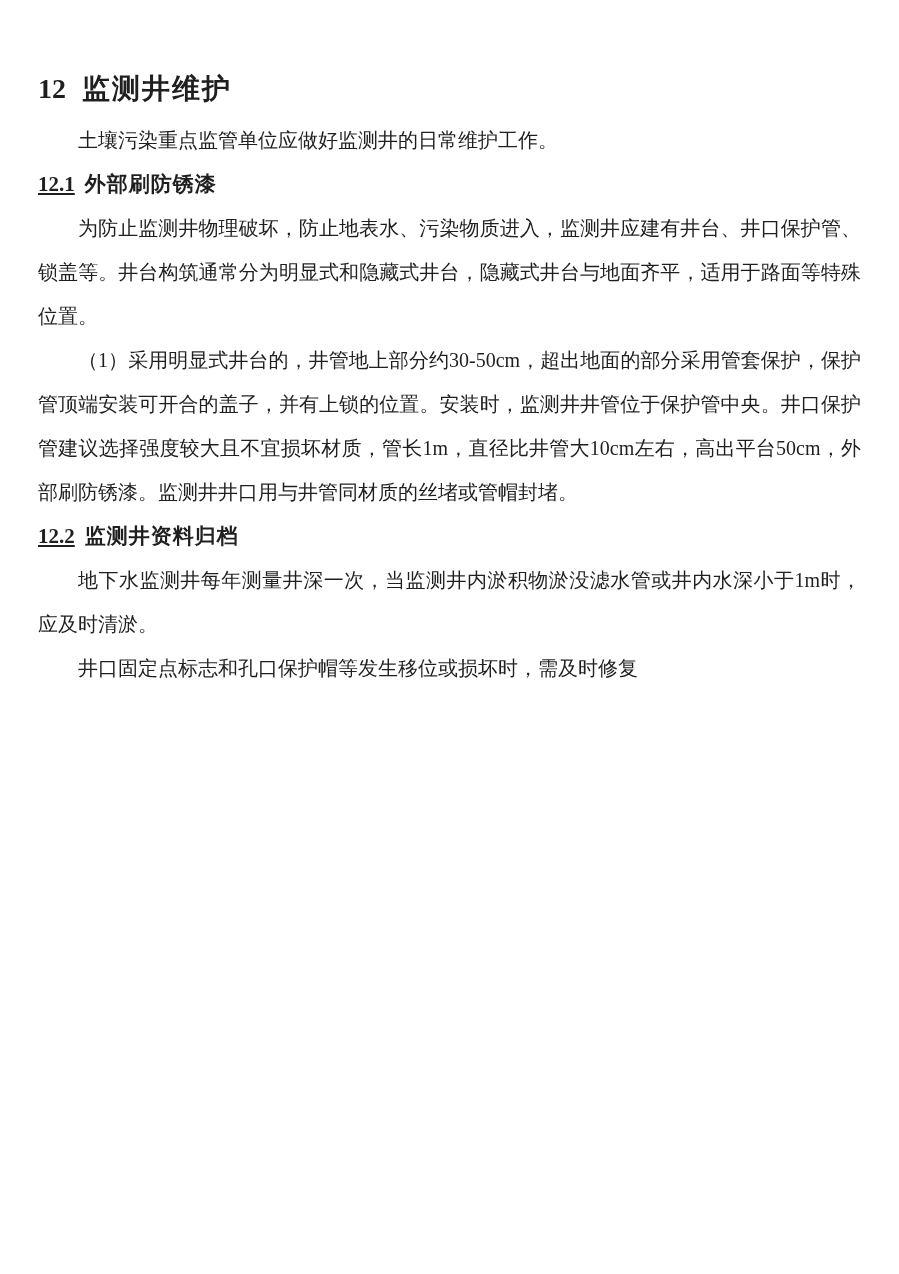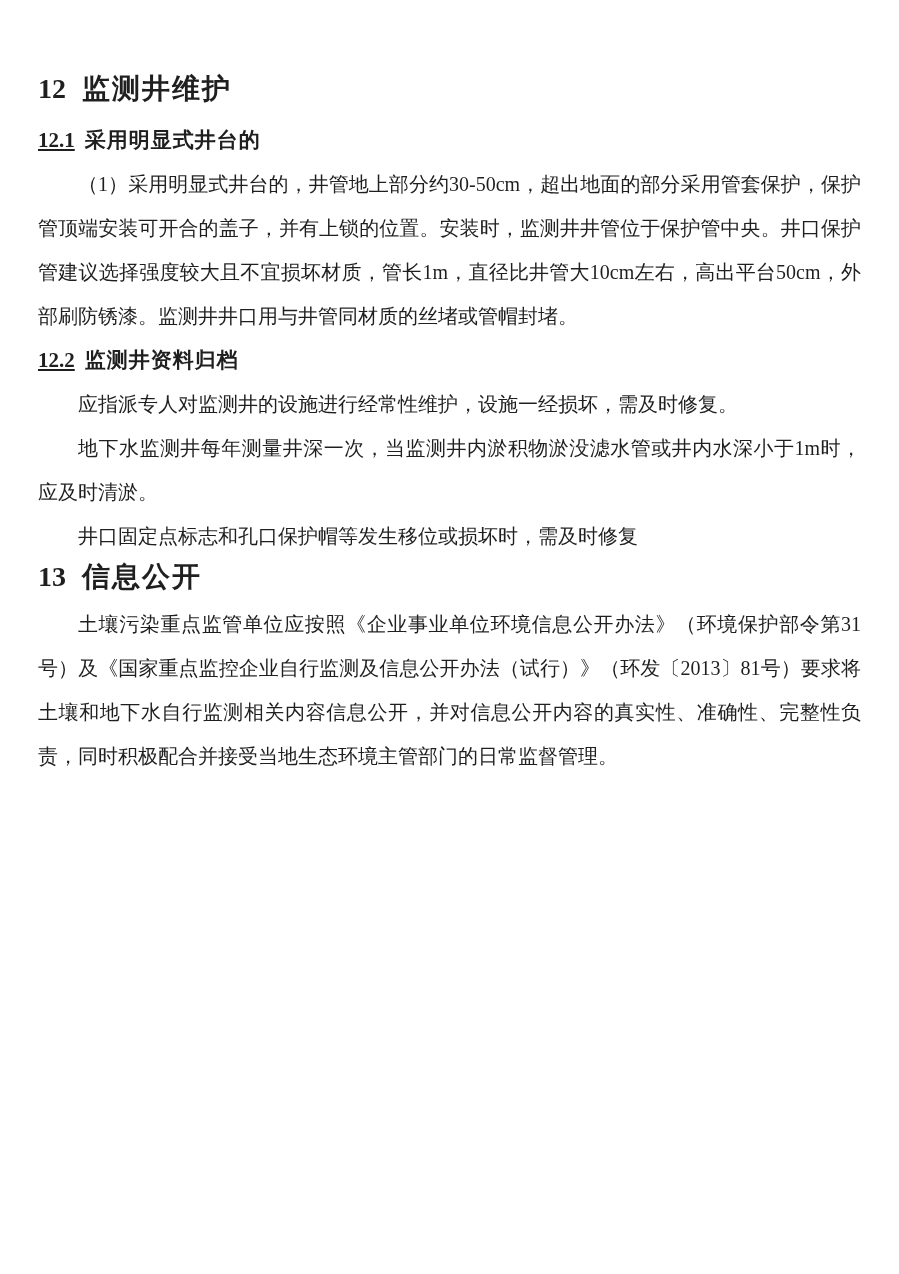--- a/index.html
+++ b/index.html
@@ -77,36 +77,33 @@
 </style>
 </head>
 <body>
 
 <div class="page">
 
   <h1 class="h1 h1-first">
     <span class="hnum">12</span><span class="htitle">监测井维护</span>
   </h1>
 
+  <p class="body-p">土壤污染重点监管单位应做好监测井的日常维护工作。</p>
 
   <h2 class="h2">
-    <span class="hnum">12.1</span><span class="htitle">采用明显式井台的</span>
+    <span class="hnum">12.1</span><span class="htitle">外部刷防锈漆</span>
   </h2>
 
+  <p class="body-p">为防止监测井物理破坏，防止地表水、污染物质进入，监测井应建有井台、井口保护管、锁盖等。井台构筑通常分为明显式和隐藏式井台，隐藏式井台与地面齐平，适用于路面等特殊位置。</p>
   <p class="body-p">（1）采用明显式井台的，井管地上部分约30-50cm，超出地面的部分采用管套保护，保护管顶端安装可开合的盖子，并有上锁的位置。安装时，监测井井管位于保护管中央。井口保护管建议选择强度较大且不宜损坏材质，管长1m，直径比井管大10cm左右，高出平台50cm，外部刷防锈漆。监测井井口用与井管同材质的丝堵或管帽封堵。</p>
 
   <h2 class="h2">
     <span class="hnum">12.2</span><span class="htitle">监测井资料归档</span>
   </h2>
 
 
 
-  <p class="body-p">应指派专人对监测井的设施进行经常性维护，设施一经损坏，需及时修复。</p>
   <p class="body-p">地下水监测井每年测量井深一次，当监测井内淤积物淤没滤水管或井内水深小于1m时，应及时清淤。</p>
   <p class="body-p">井口固定点标志和孔口保护帽等发生移位或损坏时，需及时修复</p>
 
-  <h1 class="h1 h1-later">
-    <span class="hnum">13</span><span class="htitle">信息公开</span>
-  </h1>
 
-  <p class="body-p">土壤污染重点监管单位应按照《企业事业单位环境信息公开办法》（环境保护部令第31号）及《国家重点监控企业自行监测及信息公开办法（试行）》（环发〔2013〕81号）要求将土壤和地下水自行监测相关内容信息公开，并对信息公开内容的真实性、准确性、完整性负责，同时积极配合并接受当地生态环境主管部门的日常监督管理。</p>
 
 </div>
 
 </body></html>

